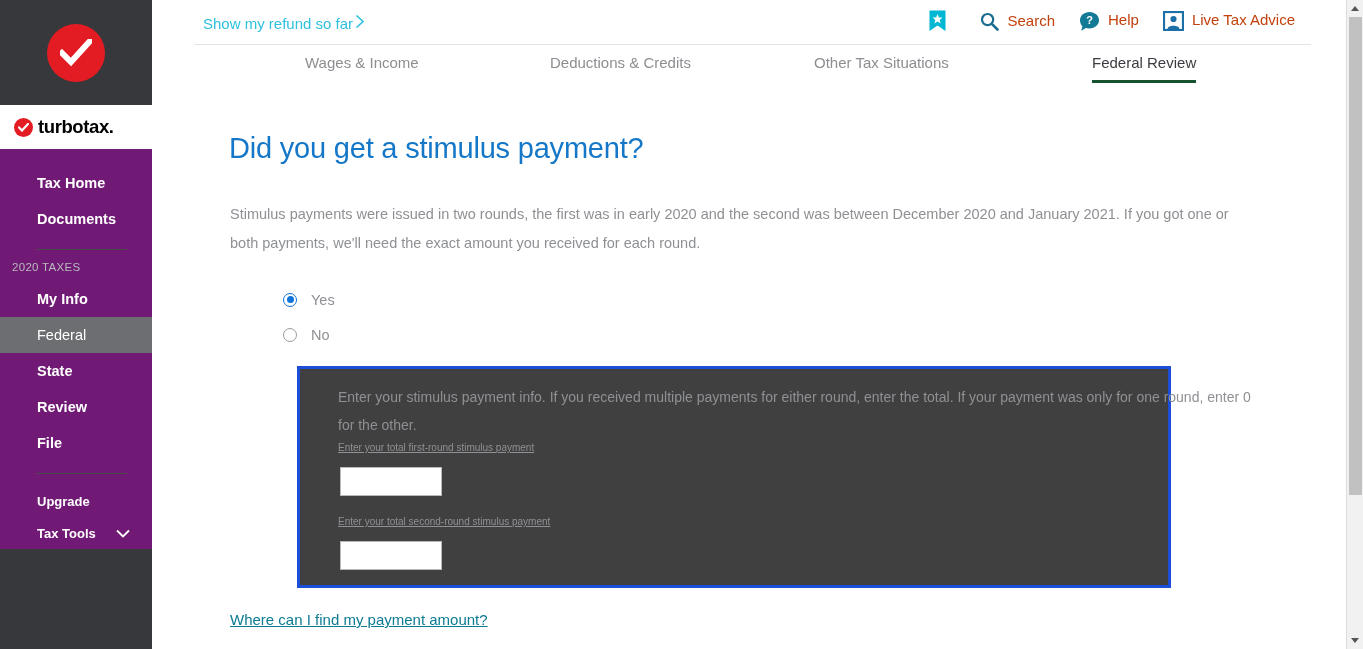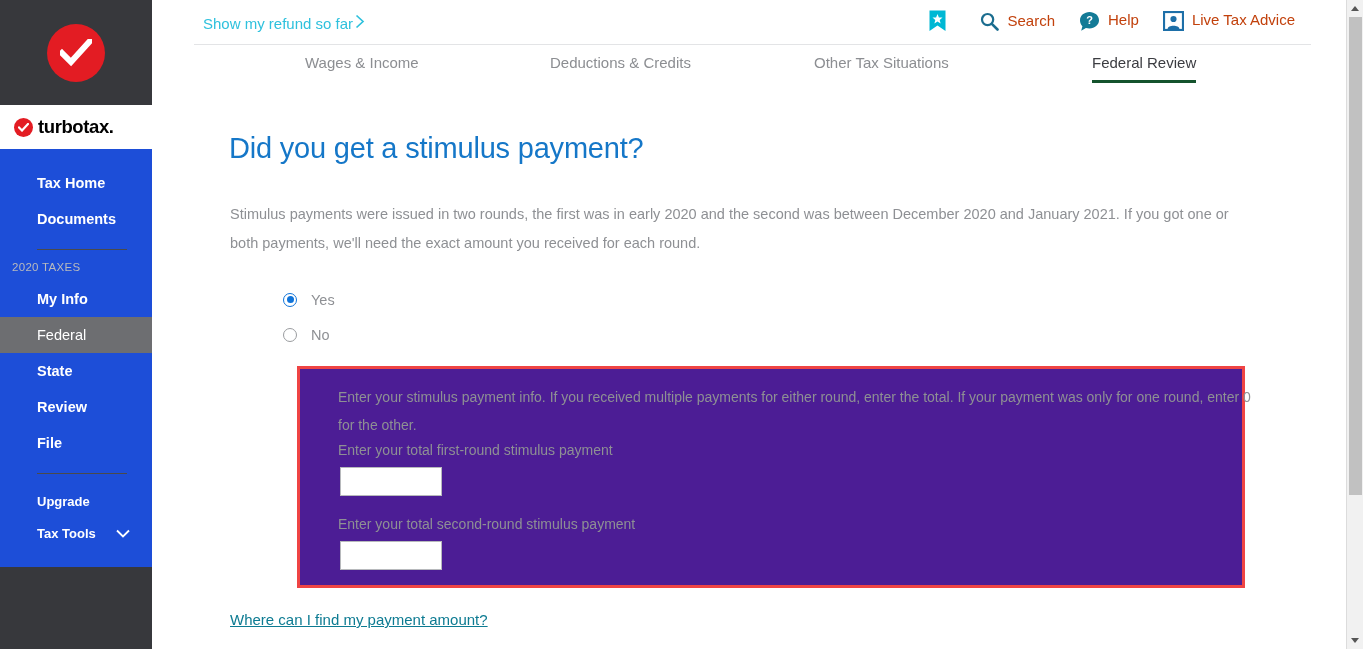--- a/index.html
+++ b/index.html
@@ -63,23 +63,22 @@
   .brand-mark svg { position: absolute; left: 4px; top: 5px; }
   .brand-text {
     font-size: 18.5px;
     font-weight: bold;
     color: #000000;
     letter-spacing: -0.4px;
   }
   .brand-dot { color: #000; }
 
   .nav-block {
-    background: #1d4ed8;
+    background: #701a75;
     padding-top: 16px;
-    padding-bottom: 18px;
   }
   .nav-item {
     height: 36px;
     display: flex;
     align-items: center;
     padding-left: 37px;
     box-sizing: border-box;
     color: #ffffff;
     font-size: 14.5px;
     font-weight: bold;
@@ -231,39 +230,40 @@
     background: #0f73d9;
   }
   .radio-label {
     font-size: 14.5px;
     color: #8e9094;
   }
 
   .red-box {
     position: absolute;
     left: 145px; top: 276px;
-    width: 948px;
+    width: 874px;
     height: 222px;
-    border: 3px solid #ef4444;
+    border: 3px solid #1d4ed8;
     box-sizing: border-box;
-    background: #4c1d95;
+    background: #404040;
   }
   .box-intro {
     position: absolute;
     left: 38px; top: 14px;
     width: 925px;
     font-size: 14px;
     color: #8e9094;
     line-height: 28px;
   }
   .field-label {
     position: absolute;
     left: 38px;
-    font-size: 14px;
+    font-size: 10px;
     color: #8e9094;
+    text-decoration: underline;
   }
   .field-label.one { top: 73px; }
   .field-label.two { top: 147px; }
   .money-input {
     position: absolute;
     left: 40px;
     width: 102px;
     height: 29px;
     border: 1px solid #b7b9bc;
     box-sizing: border-box;

